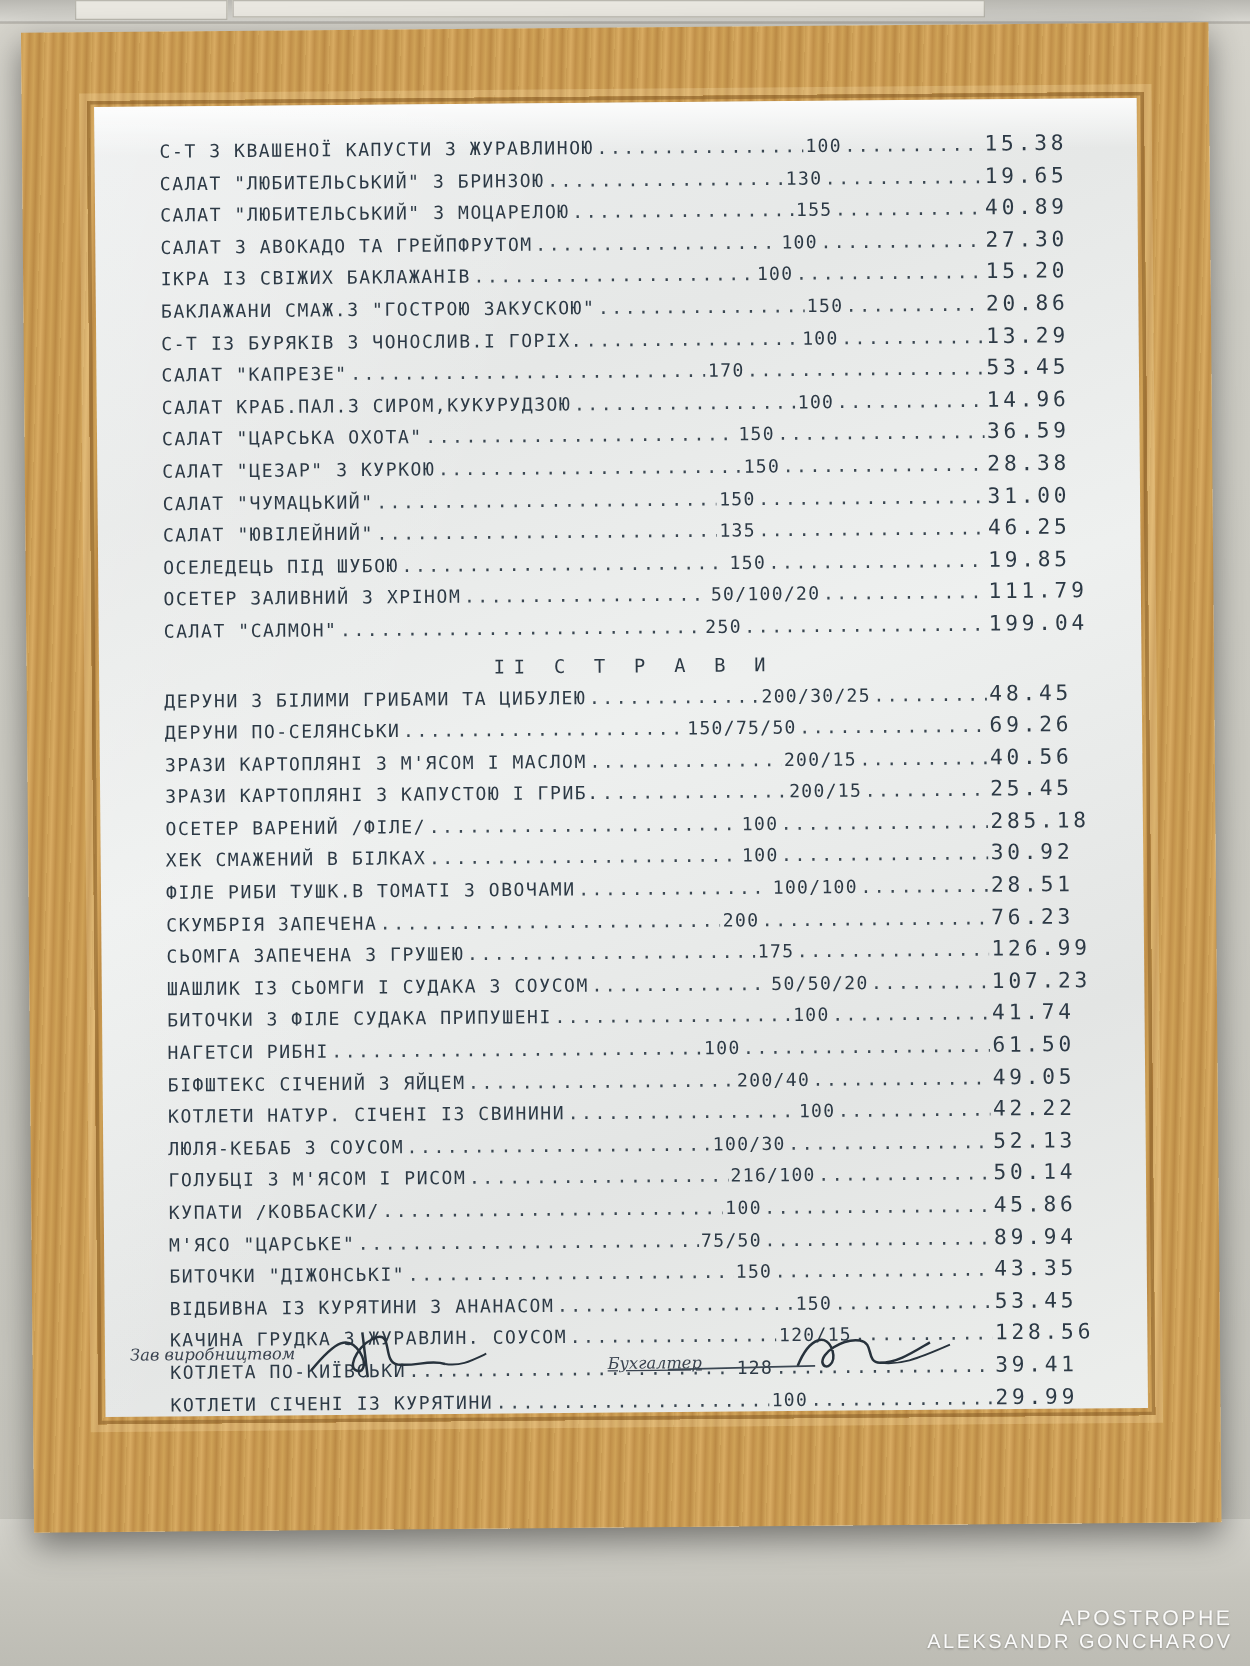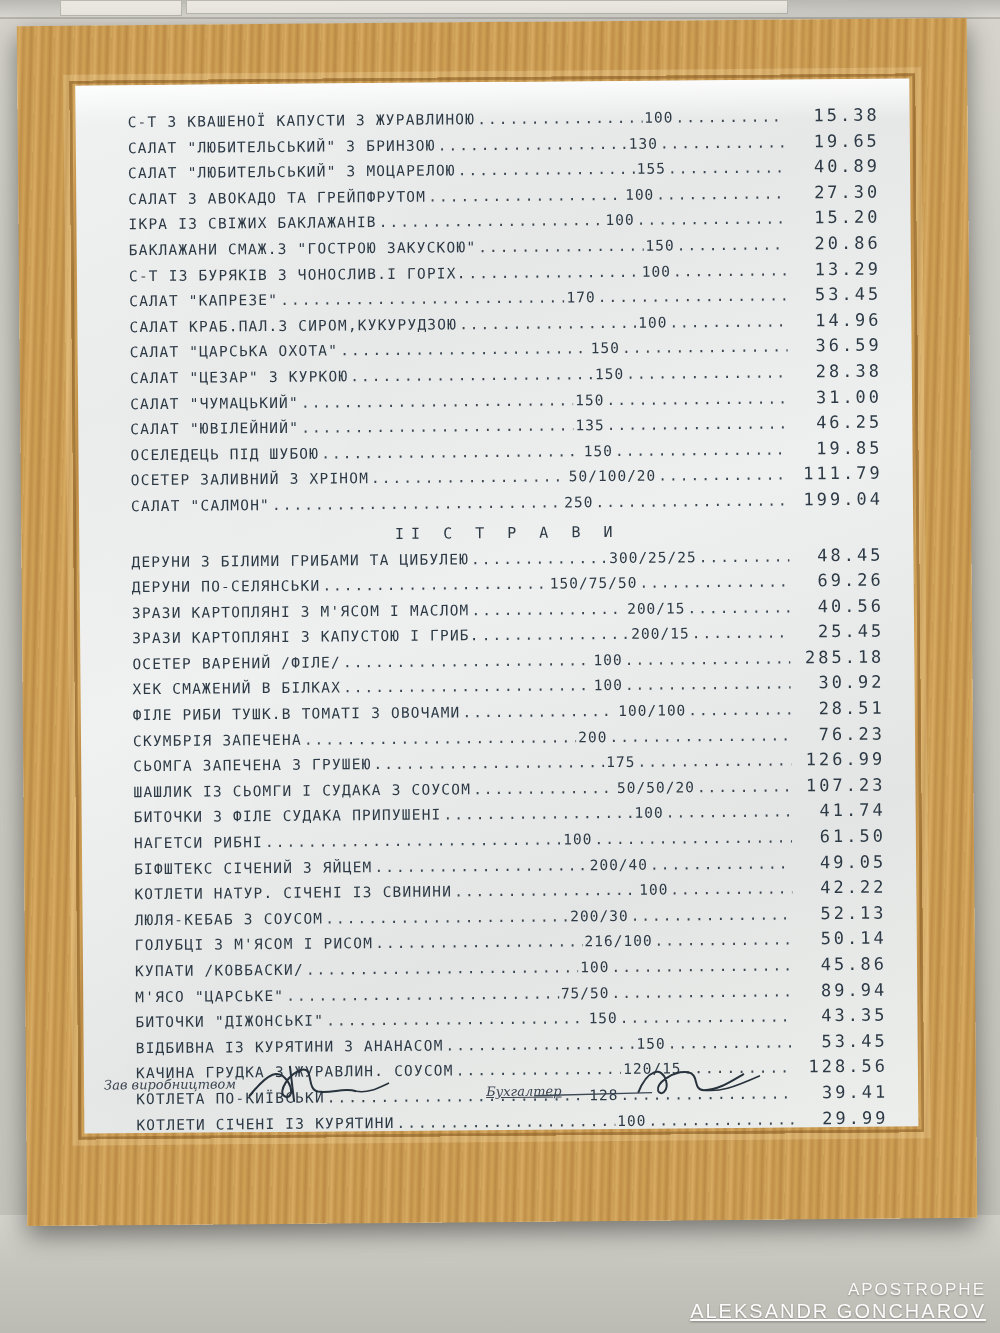--- a/index.html
+++ b/index.html
@@ -67,21 +67,21 @@
     height:25.6px;
     white-space:nowrap;
   }
   .nm{flex:0 0 auto;}
   .dots{
     flex:1 1 auto;overflow:hidden;white-space:nowrap;
     margin:0 2px;color:#3a4752;letter-spacing:2px;
   }
   .qty{flex:0 0 auto;color:#2d3a46;letter-spacing:1px;}
   .pr{
-    flex:0 0 auto;text-align:right;min-width:92px;
+    flex:0 0 auto;min-width:92px;
     font-size:17px;letter-spacing:3px;
   }
   .section{
     text-align:center;font-size:15px;letter-spacing:7px;
     height:30px;line-height:30px;color:#2d3a46;
   }
   
   #signrow{
     position:absolute;left:10px;right:10px;bottom:10px;height:54px;
   }
@@ -91,21 +91,21 @@
   }
   .sig-ink{position:absolute;}
   
   #wm{
     position:absolute;right:14px;bottom:10px;text-align:right;color:#ffffff;
     font-family:"Liberation Sans",sans-serif;letter-spacing:2px;
     text-shadow:0 1px 2px rgba(0,0,0,.35);
     margin-top:48px;
   }
   #wm .w1{font-size:17px;opacity:.92;}
-  #wm .w2{font-size:20px;opacity:.95;text-decoration:underline;}
+  #wm .w2{font-size:16px;opacity:.95;}
   
   #counter{
     position:absolute;left:0;bottom:0;width:100%;height:118px;
     background:linear-gradient(180deg,#d3d2cb,#c6c5bd 45%,#bdbcb4);
   }
 </style>
 </head>
 <body>
 
 <div id="wall">
@@ -233,21 +233,21 @@
           <span class="nm">САЛАТ "САЛМОН"</span>
           <span class="dots">..........................................................................................</span>
           <span class="qty">250</span>
           <span class="dots">............................................................</span>
           <span class="pr">199.04</span>
         </div>
         <div class="section">II  С Т Р А В И</div>
         <div class="line">
           <span class="nm">ДЕРУНИ З БІЛИМИ ГРИБАМИ ТА ЦИБУЛЕЮ</span>
           <span class="dots">..........................................................................................</span>
-          <span class="qty">300/25/25</span>
+          <span class="qty">200/30/25</span>
           <span class="dots">............................................................</span>
           <span class="pr">48.45</span>
         </div>
         <div class="line">
           <span class="nm">ДЕРУНИ ПО-СЕЛЯНСЬКИ</span>
           <span class="dots">..........................................................................................</span>
           <span class="qty">150/75/50</span>
           <span class="dots">............................................................</span>
           <span class="pr">69.26</span>
         </div>
@@ -331,21 +331,21 @@
         <div class="line">
           <span class="nm">КОТЛЕТИ НАТУР. СІЧЕНІ ІЗ СВИНИНИ</span>
           <span class="dots">..........................................................................................</span>
           <span class="qty">100</span>
           <span class="dots">............................................................</span>
           <span class="pr">42.22</span>
         </div>
         <div class="line">
           <span class="nm">ЛЮЛЯ-КЕБАБ З СОУСОМ</span>
           <span class="dots">..........................................................................................</span>
-          <span class="qty">200/30</span>
+          <span class="qty">100/30</span>
           <span class="dots">............................................................</span>
           <span class="pr">52.13</span>
         </div>
         <div class="line">
           <span class="nm">ГОЛУБЦІ З М'ЯСОМ І РИСОМ</span>
           <span class="dots">..........................................................................................</span>
           <span class="qty">216/100</span>
           <span class="dots">............................................................</span>
           <span class="pr">50.14</span>
         </div>

